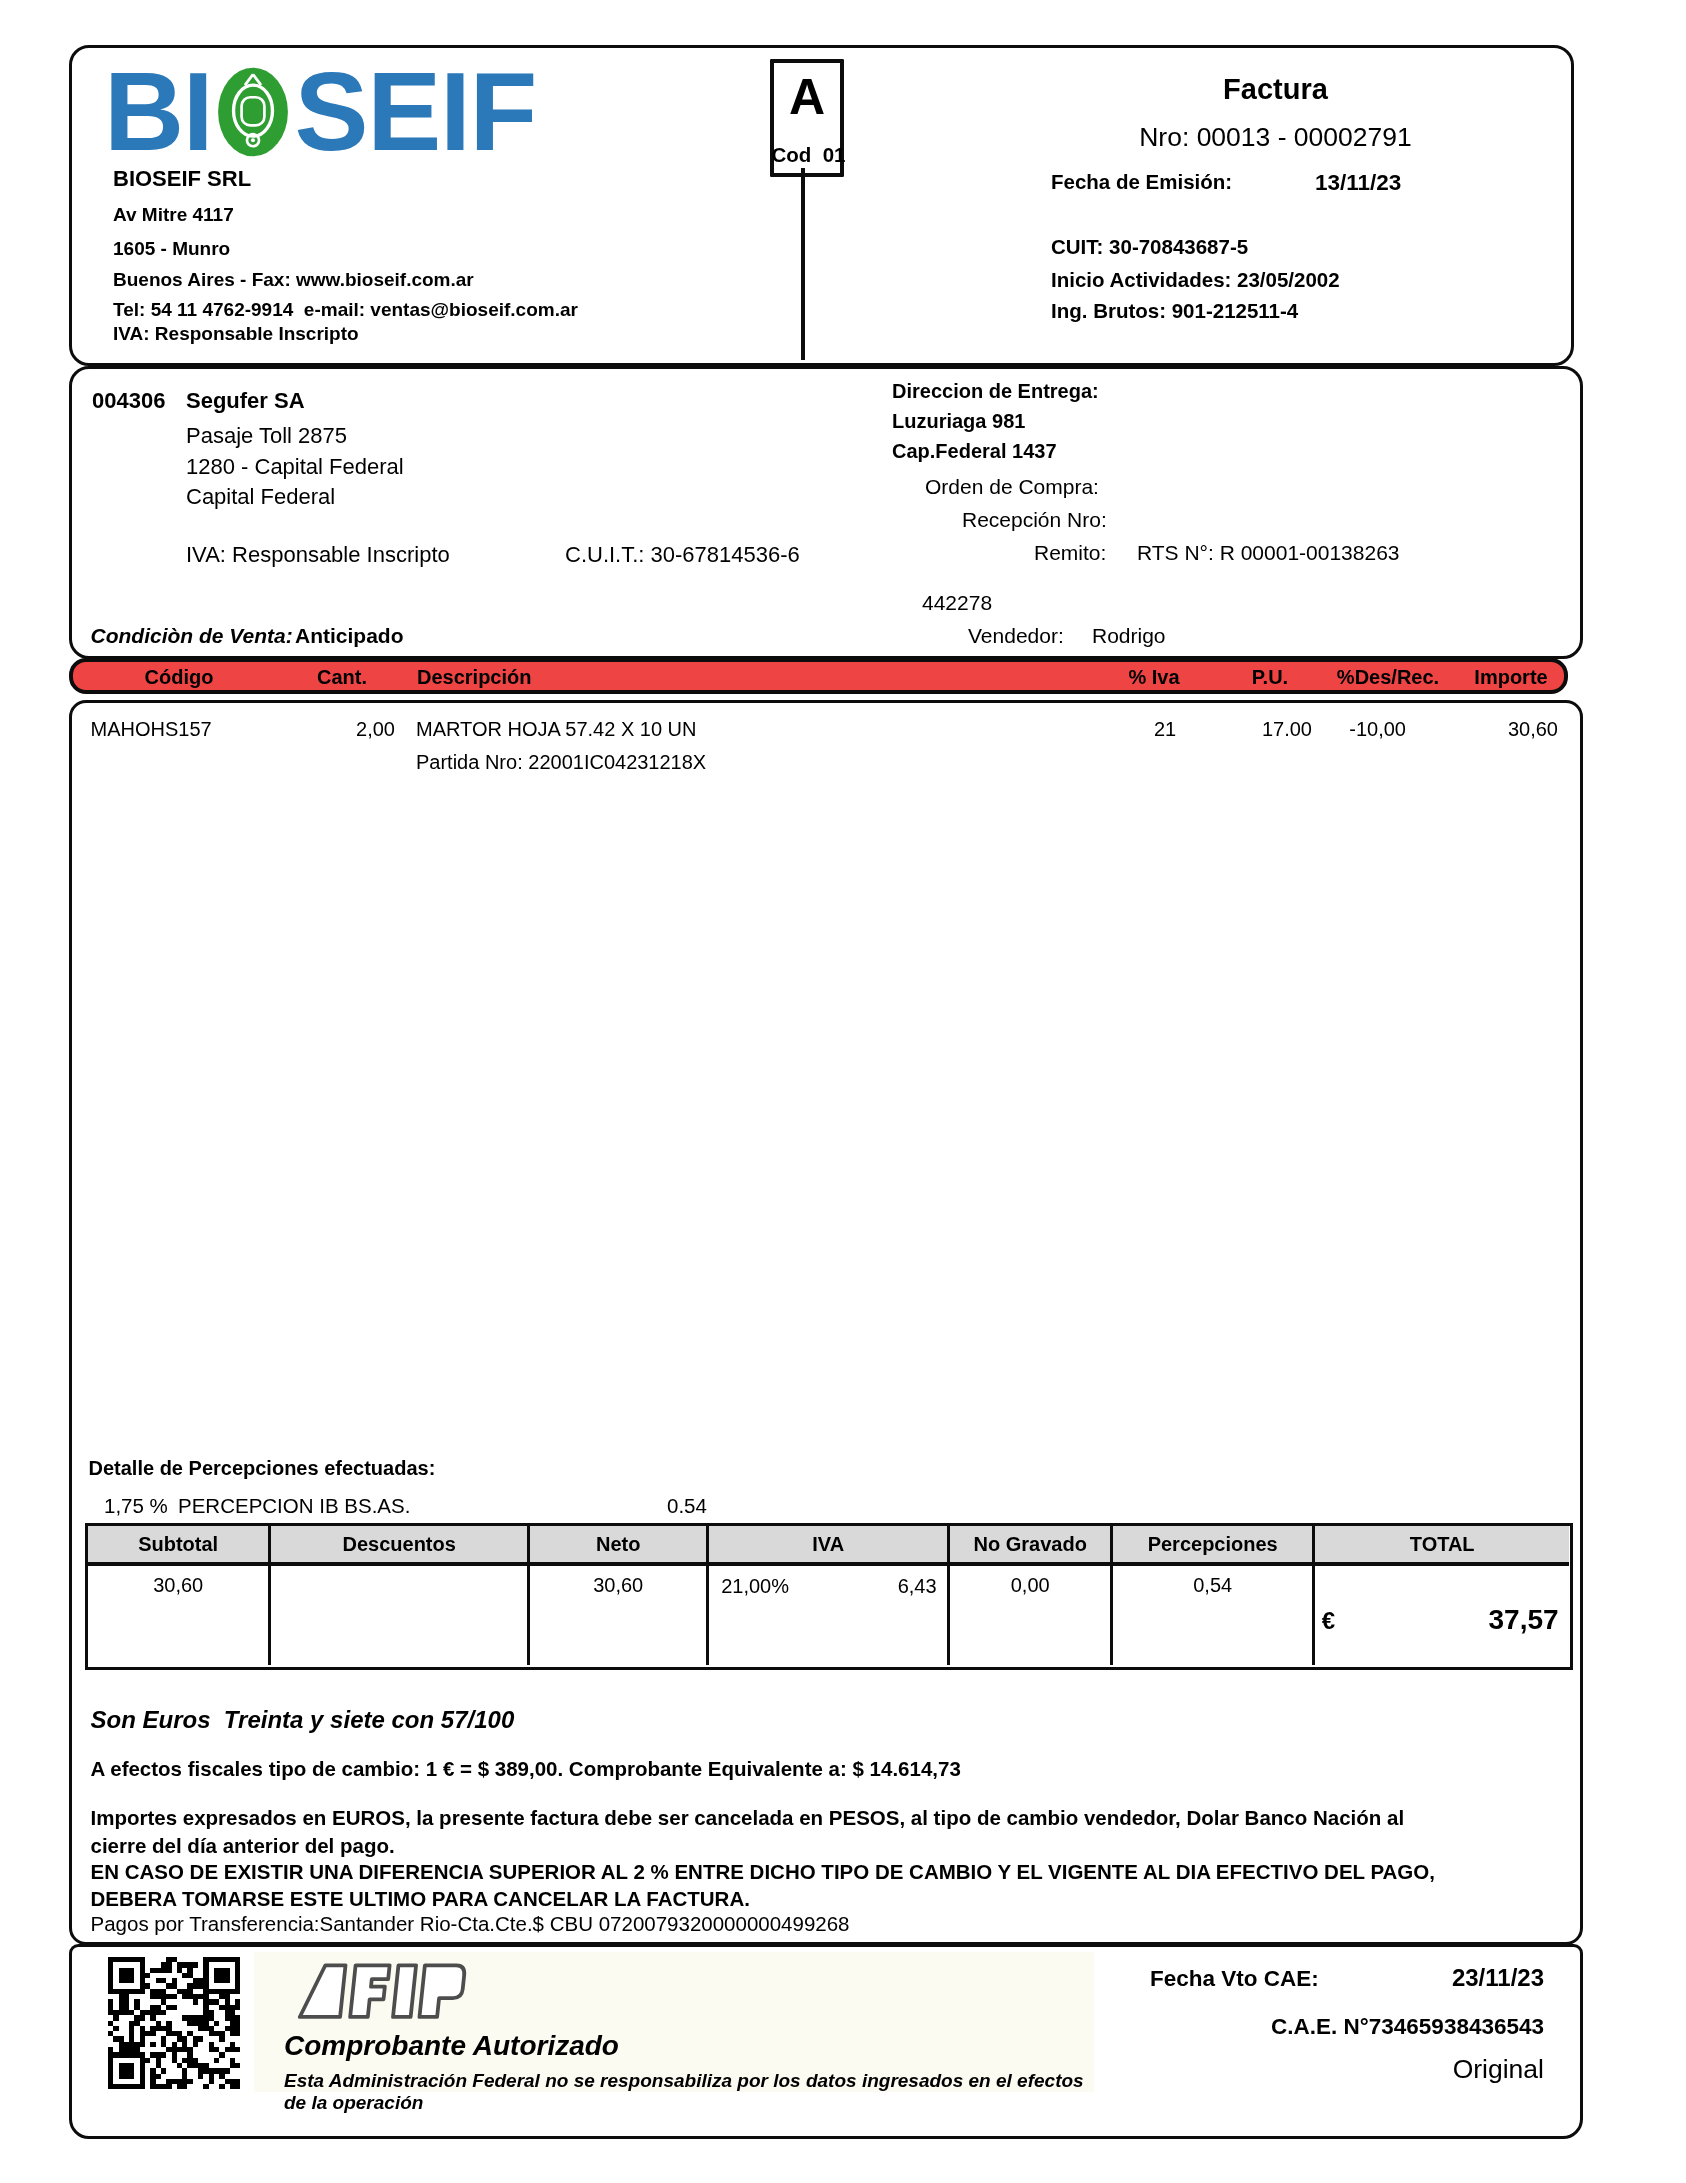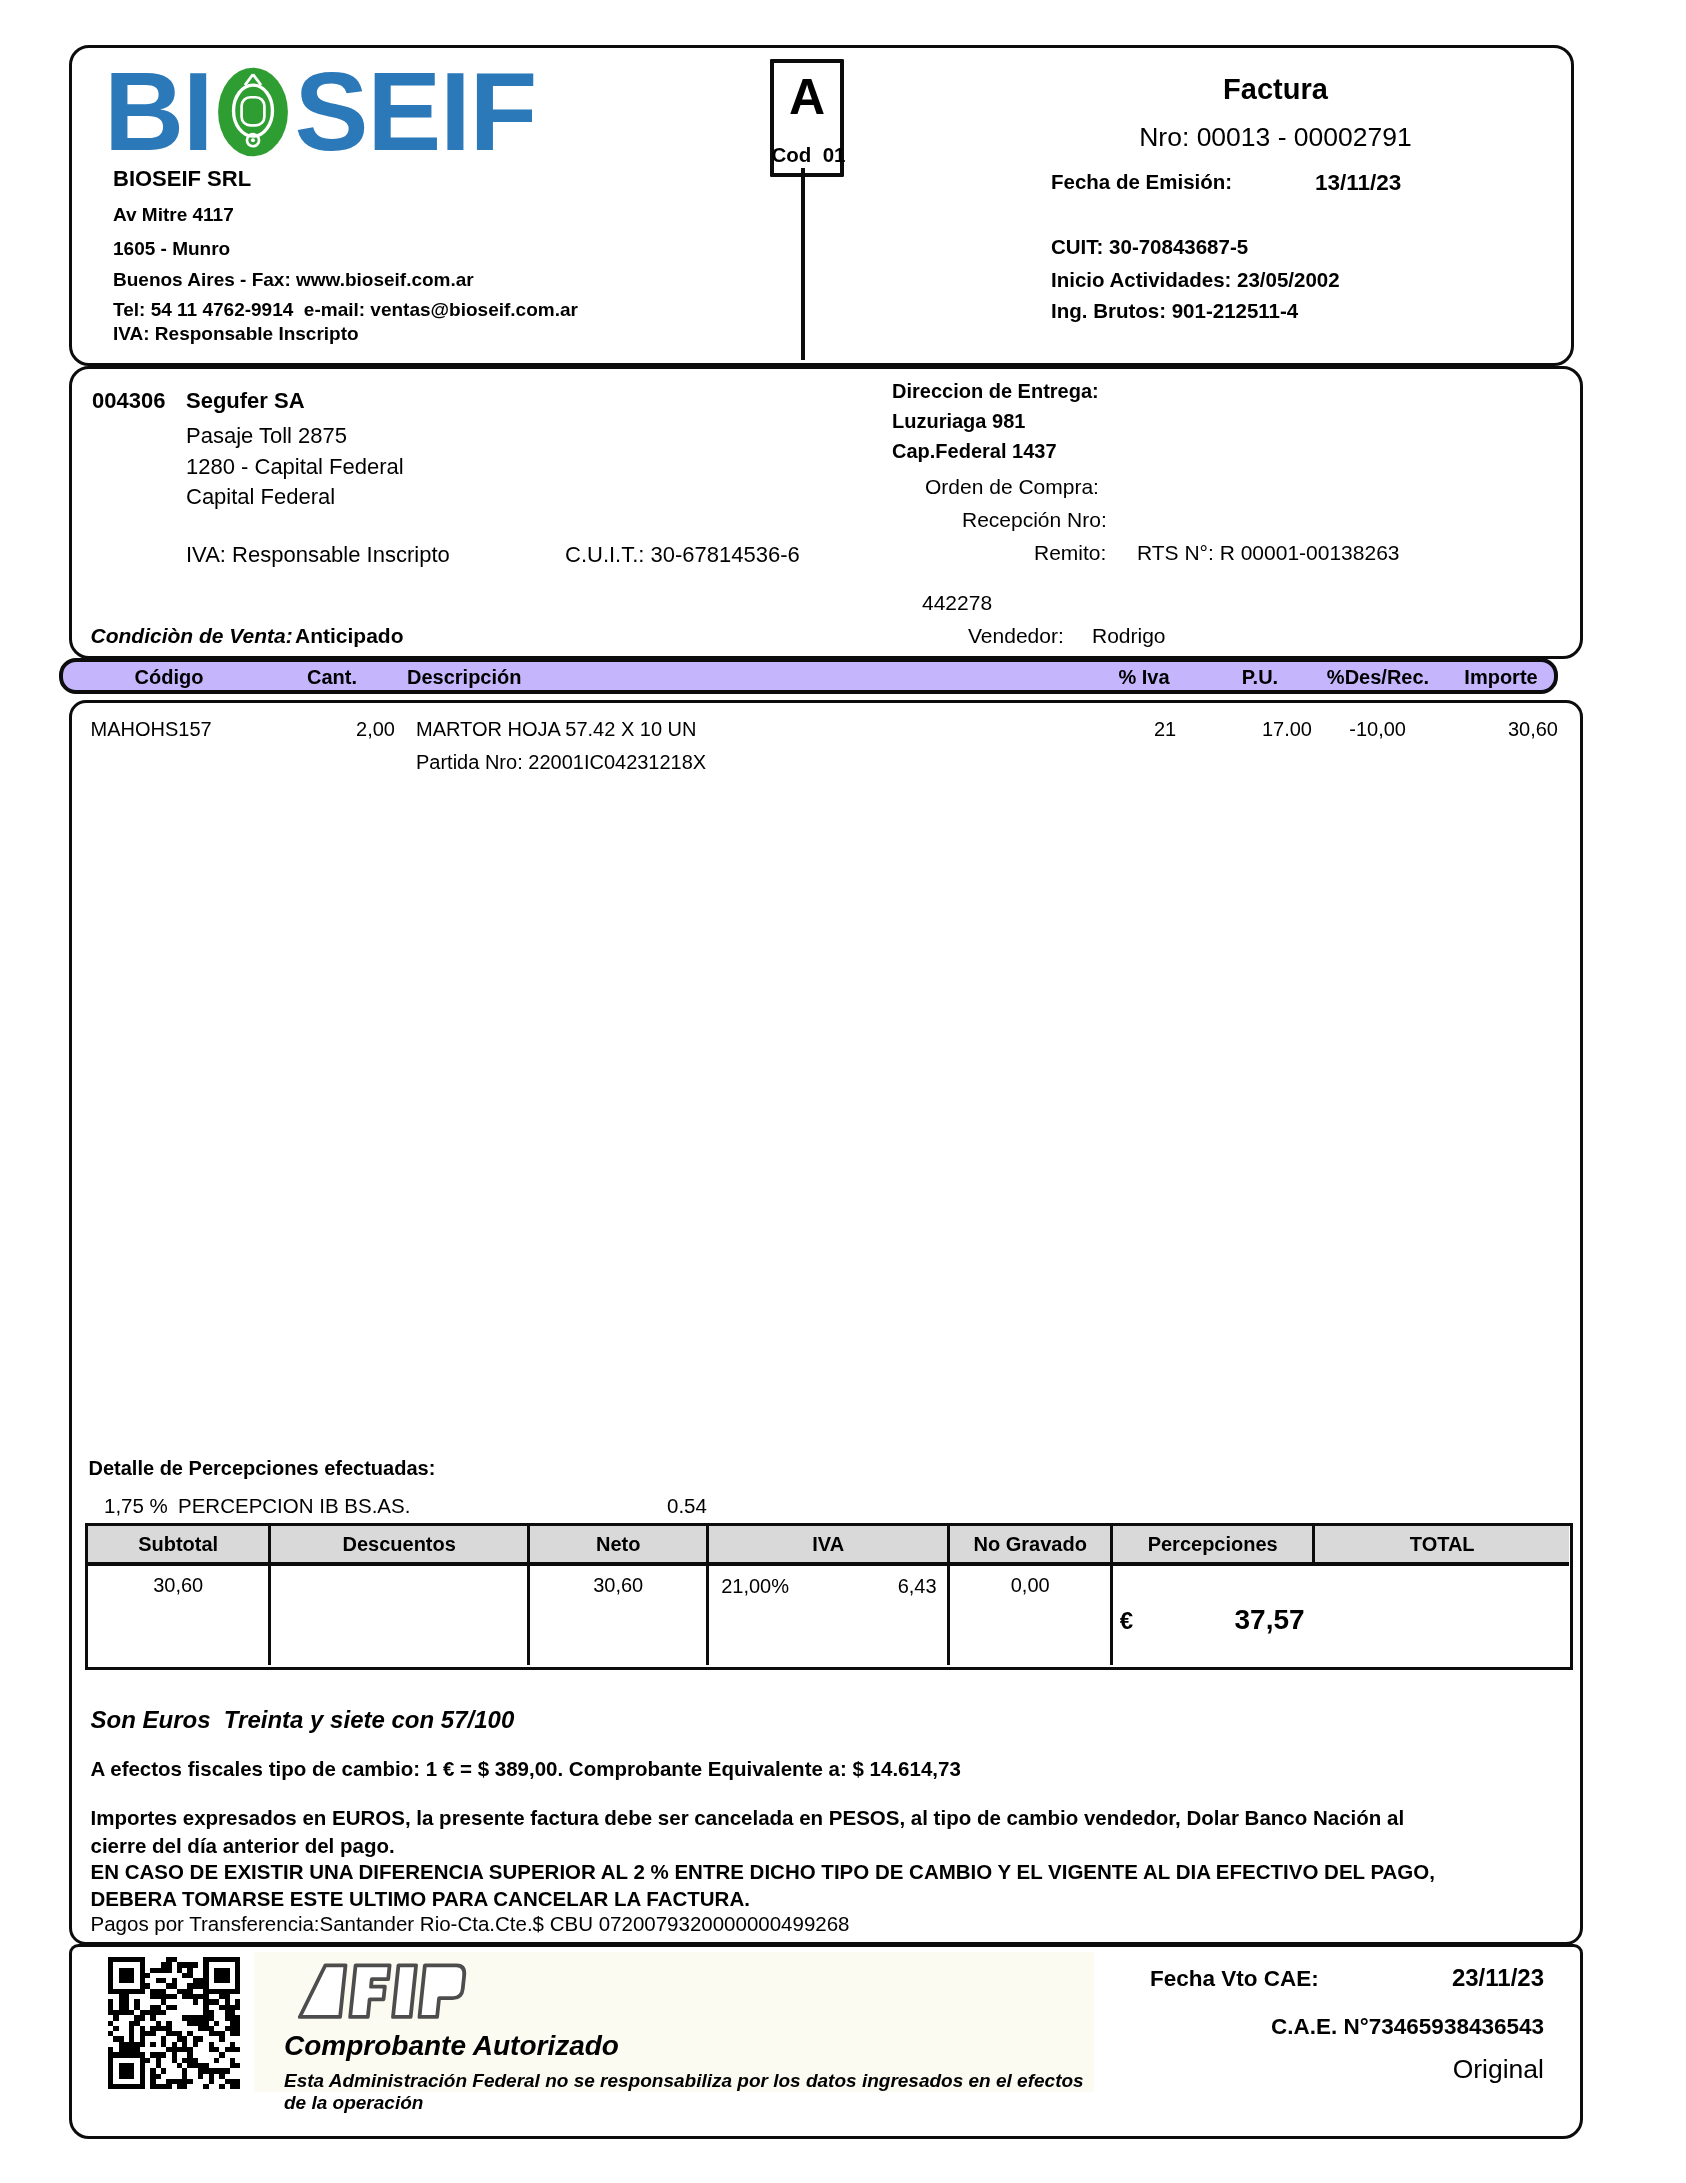--- a/index.html
+++ b/index.html
@@ -21,22 +21,22 @@
 
   .a-box{position:absolute;left:698px;top:10.6px;width:66px;height:110px;
          border:4px solid #0c0c0c;background:#fff;border-radius:1.3px;}
   .a-letter{position:absolute;left:0;right:0;top:9.3px;text-align:center;font-size:50px;font-weight:bold;line-height:1;}
   .a-cod{position:absolute;left:-2.6px;right:0;bottom:5.3px;text-align:center;font-size:20.5px;font-weight:bold;white-space:pre;}
   .a-line{position:absolute;left:729px;top:120px;width:4px;height:192px;background:#0c0c0c;}
 
   .hdr-r{font-size:20.5px;font-weight:bold;}
 
   
-  .items-bar{position:absolute;left:59px;top:658px;width:1499px;height:36px;
-             background:#c4b5fd;border:4.6px solid #0c0c0c;border-radius:17px;box-sizing:border-box;}
+  .items-bar{position:absolute;left:69px;top:658px;width:1499px;height:36px;
+             background:#ef4444;border:4.6px solid #0c0c0c;border-radius:17px;box-sizing:border-box;}
   .items-bar div{position:absolute;top:4px;font-size:20px;font-weight:bold;}
 
   
   .tot{position:absolute;left:13.2px;top:820px;width:1488px;height:147px;
        border:3.3px solid #0c0c0c;box-sizing:border-box;display:grid;
        grid-template-columns:183px 259px 179px 241px 163px 202px 254px;
        grid-template-rows:40px 99px;}
   .tot .hc{background:#d9d9d9;border-right:3.3px solid #0c0c0c;border-bottom:4.6px solid #0c0c0c;
            display:flex;align-items:center;justify-content:center;
            font-size:20px;font-weight:bold;box-sizing:border-box;}
@@ -159,20 +159,21 @@
       <div class="hc last">TOTAL</div>
 
       <div class="vc">30,60</div>
       <div class="vc"></div>
       <div class="vc">30,60</div>
       <div class="vc" style="display:flex;justify-content:space-between;padding:9.3px 10.6px 0 12px;text-align:left;">
         <span>21,00%</span>
         <span>6,43</span>
       </div>
       <div class="vc">0,00</div>
+      <div class="vc">0,54</div>
       <div class="vc last" style="position:relative;">
         <span class="abs b" style="left:6.6px;top:41px;font-size:24px;">€</span>
         <span class="abs b rgt" style="right:10.6px;top:38px;font-size:28px;">37,57</span>
       </div>
     </div>
 
     <div class="abs b i pre" style="left:18.5px;top:1003px;font-size:24px;">Son Euros  Treinta y siete con 57/100</div>
     <div class="abs b" style="left:18.5px;top:1054px;font-size:20.5px;">A efectos fiscales tipo de cambio: 1 € = $ 389,00. Comprobante Equivalente a: $ 14.614,73</div>
     <div class="abs b" style="left:18.5px;top:1103px;font-size:20.5px;">Importes expresados en EUROS, la presente factura debe ser cancelada en PESOS, al tipo de cambio vendedor, Dolar Banco Nación al</div>
     <div class="abs b" style="left:18.5px;top:1131px;font-size:20.5px;">cierre del día anterior del pago.</div>

